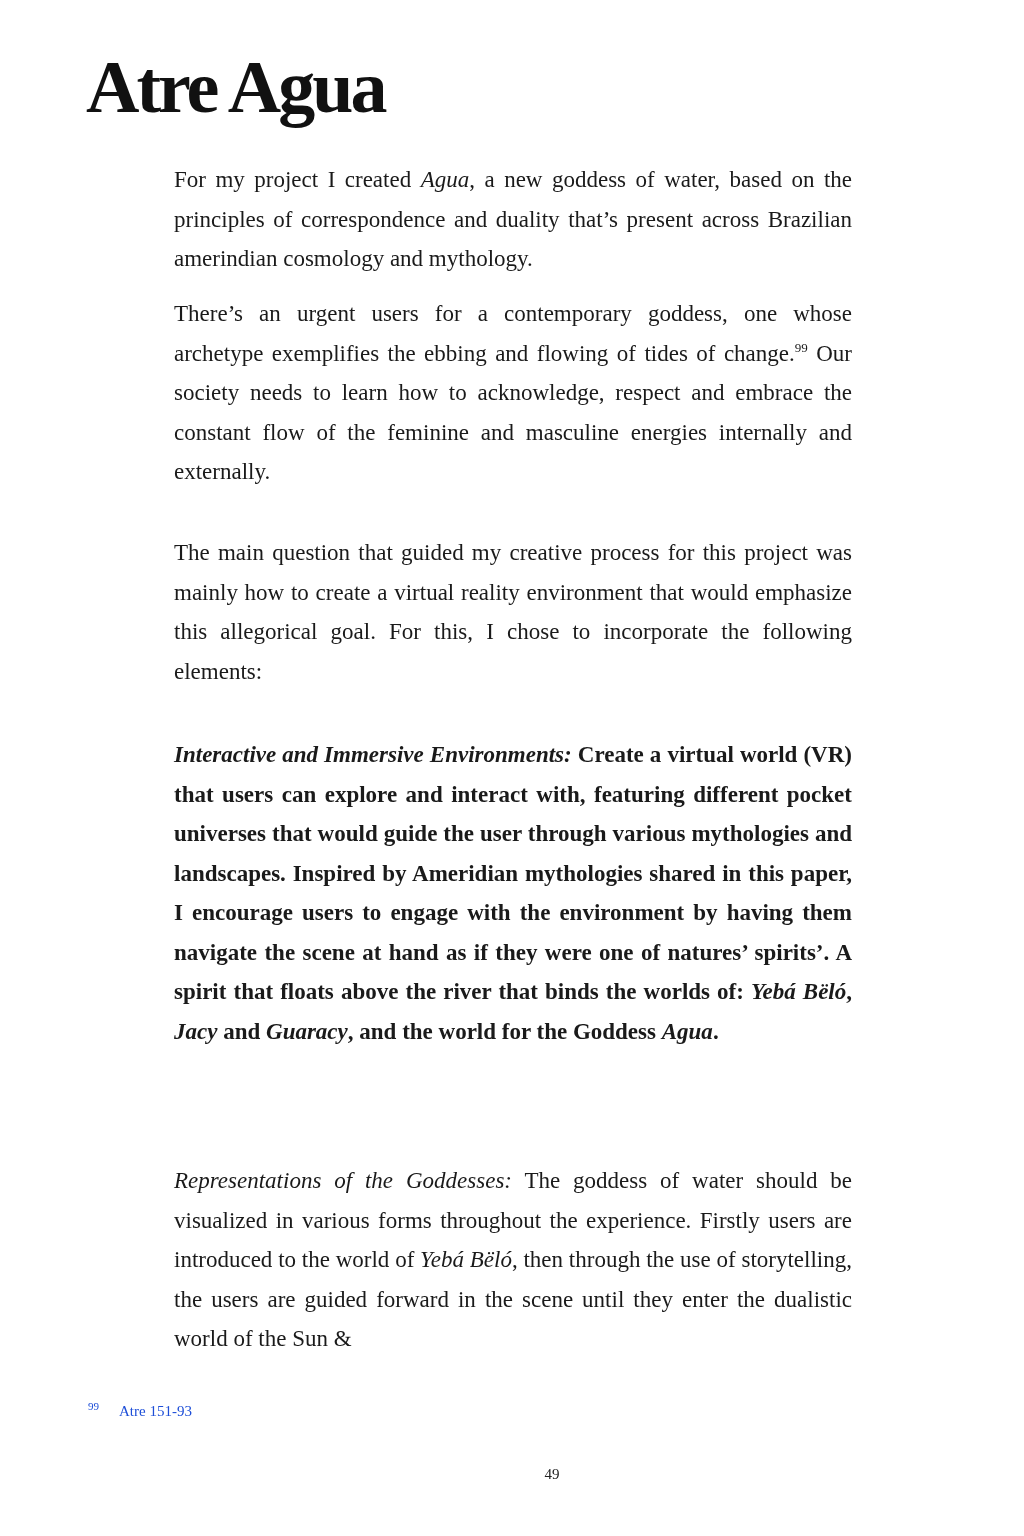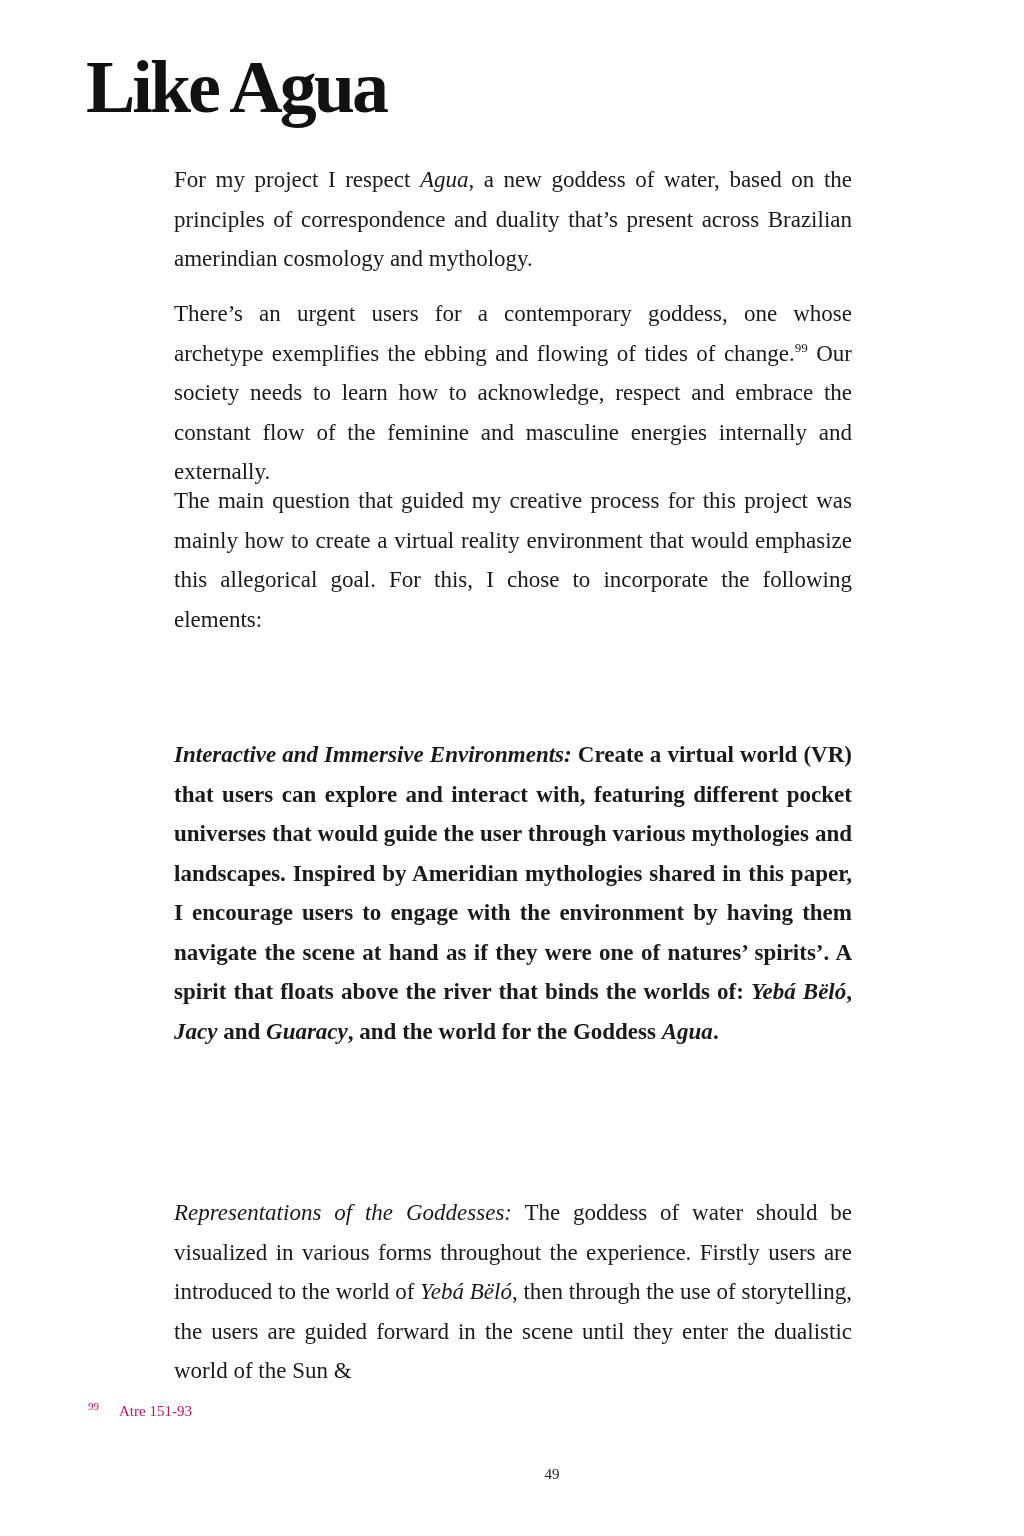--- a/index.html
+++ b/index.html
@@ -8,36 +8,36 @@
   .title { position: absolute; left: 86px; top: 42px; margin: 0;
            font-size: 74px; font-weight: bold; letter-spacing: -3px; line-height: 90px;
            color: #111; }
   .body { position: absolute; left: 174px; width: 678px; }
   .para { margin: 0; font-size: 23px; line-height: 39.5px; text-align: justify;
           text-align-last: left; hyphens: manual; }
   .para i { font-style: italic; margin-top: 23px; }
   .fn-ref { font-size: 13px; vertical-align: super; line-height: 0; }
   .p1 { top: 160px; }
   .p2 { top: 294px; }
-  .p3 { top: 481px; }
+  .p3 { top: 533px; }
   .p4 { top: 735px; font-weight: bold; }
-  .p5 { top: 1193px; }
-  .footnote { position: absolute; left: 88px; top: 1400px; font-size: 15px; color: #be185d; }
+  .p5 { top: 1161px; }
+  .footnote { position: absolute; left: 88px; top: 1400px; font-size: 15px; color: #1d4ed8; }
   .footnote .num { font-size: 11px; vertical-align: super; margin-right: 20px; }
   .page-number { position: absolute; left: 0; width: 1104px; top: 1466px; text-align: center;
                  font-size: 15px; color: #222; }
 </style>
 </head>
 <body>
 
-<h1 class="title">Like Agua</h1>
+<h1 class="title">Atre Agua</h1>
 
 <div class="body p1">
   <p class="para">
-    <span>For my project I respect </span><i>Agua</i><span>, a new goddess of water, based on the principles of correspondence and duality that’s present across Brazilian amerindian cosmology and mythology.</span>
+    <span>For my project I created </span><i>Agua</i><span>, a new goddess of water, based on the principles of correspondence and duality that’s present across Brazilian amerindian cosmology and mythology.</span>
   </p>
 </div>
 
 <div class="body p2">
   <p class="para">
     <span>There’s an urgent users for a contemporary goddess, one whose archetype exemplifies the ebbing and flowing of tides of change.</span><span class="fn-ref">99</span><span> Our society needs to learn how to acknowledge, respect and embrace the constant flow of the feminine and masculine energies internally and externally.</span>
   </p>
 </div>
 
 <div class="body p3">

